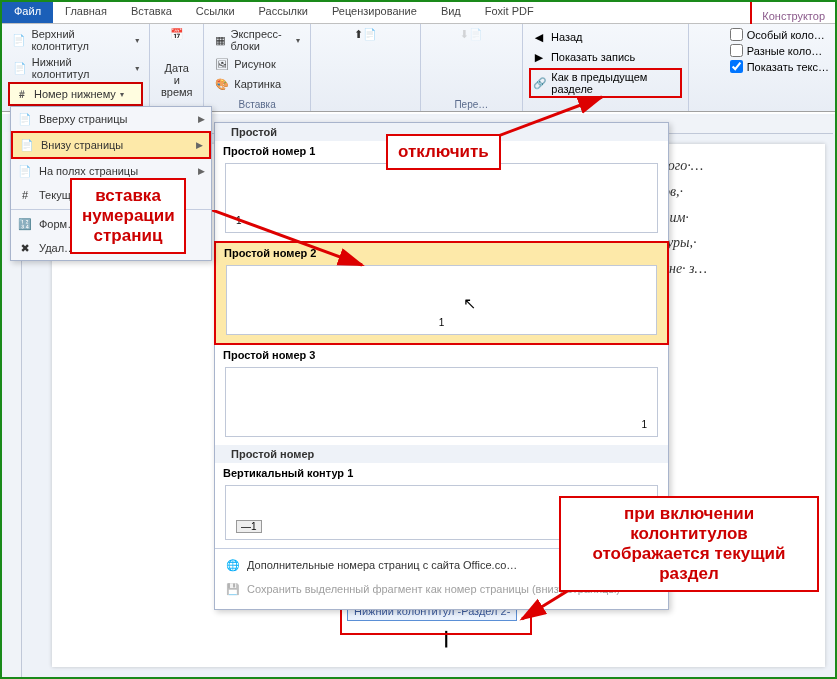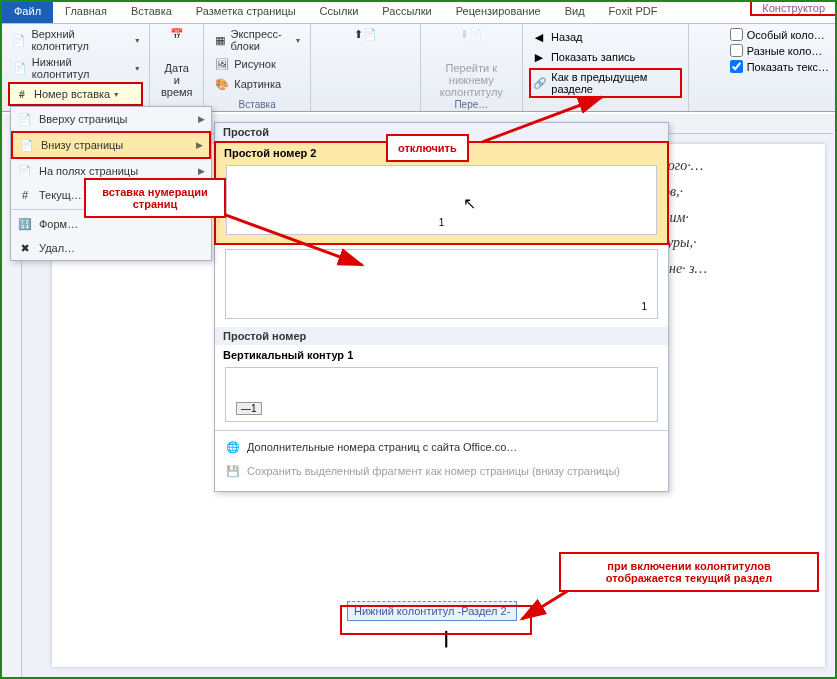--- a/index.html
+++ b/index.html
@@ -1,21 +1,21 @@
 <!DOCTYPE html>
 <html><head>
 <meta charset="utf-8">
 <style>
 * { box-sizing: border-box; margin: 0; padding: 0; }
 body { font-family: "Segoe UI", Tahoma, sans-serif; font-size: 11px; background: #fff; width: 837px; height: 679px; overflow: hidden; position: relative; border: 2px solid #1a8a1a; }
 
 .ribbon-tabs { display: flex; background: #fff; border-bottom: 1px solid #c0c0c0; height: 22px; position: relative; }
 .ribbon-tab { padding: 3px 12px; cursor: pointer; color: #444; font-size: 11px; }
 .ribbon-tab.active { background: #1b5fb8; color: #fff; text-align: right; }
-.ribbon-tab.design { position: absolute; right: -2px; top: -2px; border: 2px solid #d00; padding: 0 10px; color: #8b5a8b; font-weight: 500; }
+.ribbon-tab.design { position: absolute; right: -2px; top: -2px; border: 2px solid #d00; padding: 8px 10px; color: #8b5a8b; font-weight: 500; }
 
 .ribbon-body { background: linear-gradient(#f5f8fc, #e8edf5); height: 88px; border-bottom: 1px solid #a0a0a0; display: flex; position: relative; }
 .ribbon-group { border-right: 1px solid #c4cde0; padding: 2px 6px; display: flex; flex-direction: column; position: relative; }
 .group-label { position: absolute; bottom: 1px; left: 0; right: 0; text-align: center; font-size: 10px; color: #5a6b8c; }
 
 .dropdown-btn { display: flex; align-items: center; gap: 4px; padding: 2px 4px; font-size: 11px; color: #333; cursor: pointer; }
 .dropdown-btn.boxed { border: 2px solid #c00; background: #fffde0; }
 .small-icon { width: 16px; height: 16px; display: inline-flex; align-items: center; justify-content: center; }
 
 .big-btn { display: flex; flex-direction: column; align-items: center; justify-content: center; padding: 2px 8px; text-align: center; font-size: 11px; color: #333; cursor: pointer; }
@@ -32,21 +32,21 @@
 
 
 .pn-dropdown { position: absolute; top: 104px; left: 8px; width: 202px; background: #f4f6fa; border: 1px solid #a8b4cc; box-shadow: 2px 2px 6px rgba(0,0,0,0.2); z-index: 10; }
 .pn-item { display: flex; align-items: center; padding: 4px 6px; font-size: 11px; color: #333; gap: 6px; cursor: pointer; position: relative; }
 .pn-item.sel { background: #fde9a9; border: 2px solid #d00; }
 .pn-item .arrow { margin-left: auto; font-size: 9px; color: #666; }
 .pn-sep { height: 1px; background: #c4cde0; margin: 2px 0; }
 
 
 .gallery { position: absolute; top: 120px; left: 212px; width: 455px; background: #fff; border: 1px solid #a8b4cc; box-shadow: 2px 2px 6px rgba(0,0,0,0.2); z-index: 9; padding-bottom: 4px; }
-.gal-header { background: #eef2f8; padding: 3px 8px; font-weight: bold; font-size: 11px; color: #333; }
+.gal-header { background: #eef2f8; padding: 3px 16px; font-weight: bold; font-size: 11px; color: #333; }
 .gal-title { padding: 4px 8px 2px; font-weight: bold; font-size: 11px; }
 .gal-preview { margin: 4px 10px 8px; border: 1px solid #c0c8d8; height: 70px; background: #fff; position: relative; }
 .gal-option.sel { background: #fde9a9; border: 2px solid #d00; margin: 0 -1px; }
 .gal-option.sel .gal-preview { background: #fff; }
 .gal-footer { border-top: 1px solid #c4cde0; padding: 4px 0; }
 .gal-foot-item { display: flex; align-items: center; gap: 6px; padding: 4px 10px; font-size: 11px; color: #333; }
 .gal-foot-item.disabled { color: #a0a0a0; }
 
 
 .doc-area { position: absolute; top: 112px; left: 0; right: 0; bottom: 0; background: #eef2f8; }
@@ -54,33 +54,32 @@
 .ruler-h { position: absolute; top: 2px; left: 22px; right: 2px; height: 18px; background: #f0f3f8; border-bottom: 1px solid #c0c8d8; }
 .page { position: absolute; top: 30px; left: 50px; right: 10px; bottom: 10px; background: #fff; box-shadow: 0 0 4px rgba(0,0,0,0.2); padding: 10px; }
 .doc-text { position: absolute; top: 10px; right: 10px; width: 240px; font-family: "Times New Roman", serif; font-size: 14px; font-style: italic; color: #333; line-height: 1.7; text-align: justify; }
 .doc-text p { margin-bottom: 2px; }
 
 .footer-tab { position: absolute; bottom: 56px; left: 345px; border: 1px solid #5a8fd6; border-top: 1px dashed #5a8fd6; background: #eaf2fd; padding: 3px 6px; font-size: 11px; color: #3a5a9c; }
 .footer-tab-box { position: absolute; bottom: 42px; left: 338px; width: 192px; height: 30px; border: 2px solid #d00; z-index: 5; }
 .cursor-line { position: absolute; bottom: 32px; left: 440px; width: 8px; height: 14px; color:#000; font-size:14px; }
 
 
-.annot { position: absolute; border: 2px solid #d00; background: #fff; padding: 6px 10px; font-size: 11px; font-weight: bold; color: #c00; text-align: center; z-index: 20; }
+.annot { position: absolute; border: 2px solid #d00; background: #fff; padding: 6px 10px; font-size: 17px; font-weight: bold; color: #c00; text-align: center; z-index: 20; }
 .arrow-svg { position: absolute; z-index: 15; pointer-events: none; }
 
 .chevron { font-size: 8px; color: #555; }
 </style>
 </head>
 <body>
 
 <div class="ribbon-tabs">
   <div class="ribbon-tab active">Файл</div>
   <div class="ribbon-tab">Главная</div>
   <div class="ribbon-tab">Вставка</div>
-  <div class="ribbon-tab">Разметка страницы</div>
   <div class="ribbon-tab">Ссылки</div>
   <div class="ribbon-tab">Рассылки</div>
   <div class="ribbon-tab">Рецензирование</div>
   <div class="ribbon-tab">Вид</div>
   <div class="ribbon-tab">Foxit PDF</div>
   <div class="ribbon-tab design">Конструктор</div>
 </div>
 
 <div class="ribbon-body">
   <div class="ribbon-group" style="width:160px">
@@ -89,21 +88,21 @@
       <span>Верхний колонтитул</span>
       <span class="chevron">▾</span>
     </div>
     <div class="dropdown-btn">
       <span class="small-icon">📄</span>
       <span>Нижний колонтитул</span>
       <span class="chevron">▾</span>
     </div>
     <div class="dropdown-btn boxed">
       <span class="small-icon">#️</span>
-      <span>Номер вставка</span>
+      <span>Номер нижнему</span>
       <span class="chevron">▾</span>
     </div>
   </div>
 
   <div class="ribbon-group" style="width:54px;align-items:center">
     <div class="big-btn">
       <span class="big-icon">📅</span>
       <span>Дата и время</span>
     </div>
   </div>
@@ -127,21 +126,20 @@
 
   <div class="ribbon-group" style="width:118px;align-items:center">
     <div class="big-btn">
       <span class="big-icon">⬆📄</span>
     </div>
   </div>
 
   <div class="ribbon-group" style="width:110px;align-items:center">
     <div class="big-btn disabled">
       <span class="big-icon" style="opacity:.4">⬇📄</span>
-      <span>Перейти к нижнему колонтитулу</span>
     </div>
     <div class="group-label">Пере…</div>
   </div>
 
   <div class="nav-group" style="width:178px">
     <div class="nav-item">
       <span class="small-icon">◀</span>
       <span>Назад</span>
     </div>
     <div class="nav-item">
@@ -212,30 +210,37 @@
   </div>
   <div class="pn-item">
     <span class="small-icon">✖</span>
     <span>Удал…</span>
   </div>
 </div>
 
 <div class="gallery">
   <div class="gal-header">Простой</div>
 
+  <div class="gal-option">
+    <div class="gal-title">Простой номер 1</div>
+    <div class="gal-preview">
+      <span style="position:absolute;bottom:6px;left:10px;font-size:10px">1</span>
+    </div>
+  </div>
 
   <div class="gal-option sel">
     <div class="gal-title">Простой номер 2</div>
     <div class="gal-preview">
       <span style="position:absolute;bottom:6px;left:50%;transform:translateX(-50%);font-size:10px">1</span>
       <span style="position:absolute;top:28px;left:55%;font-size:16px">↖</span>
     </div>
   </div>
 
   <div class="gal-option">
+    <div class="gal-title">Простой номер 3</div>
     <div class="gal-preview">
       <span style="position:absolute;bottom:6px;right:10px;font-size:10px">1</span>
     </div>
   </div>
 
   <div class="gal-header">Простой номер</div>
   <div class="gal-option">
     <div class="gal-title">Вертикальный контур 1</div>
     <div class="gal-preview" style="height:55px">
       <span style="position:absolute;bottom:6px;left:10px;font-size:10px;border:1px solid #999;padding:0 4px;background:#eee">—1</span>
@@ -251,21 +256,21 @@
       <span class="small-icon" style="opacity:.4">💾</span>
       <span>Сохранить выделенный фрагмент как номер страницы (внизу страницы)</span>
     </div>
   </div>
 </div>
 
 <div class="footer-tab-box"></div>
 <div class="footer-tab">Нижний колонтитул -Раздел 2-</div>
 <div class="cursor-line">┃</div>
 
-<div class="annot" style="top:176px;left:82px;width:142px">вставка нумерации страниц</div>
+<div class="annot" style="top:176px;left:68px;width:116px">вставка нумерации страниц</div>
 <div class="annot" style="top:132px;left:384px">отключить</div>
 <div class="annot" style="bottom:85px;right:16px;width:260px">при включении колонтитулов отображается текущий раздел</div>
 
 <svg class="arrow-svg" style="top:90px;left:480px" width="140" height="60">
   <defs>
       <marker id="ah1" markerWidth="10" markerHeight="10" refX="8" refY="3" orient="auto">
         <path d="M0,0 L9,3 L0,6 Z" fill="#d00"></path>
       </marker>
     </defs>
   <line x1="0" y1="50" x2="120" y2="5" stroke="#d00" stroke-width="3" marker-end="url(#ah1)"></line>

